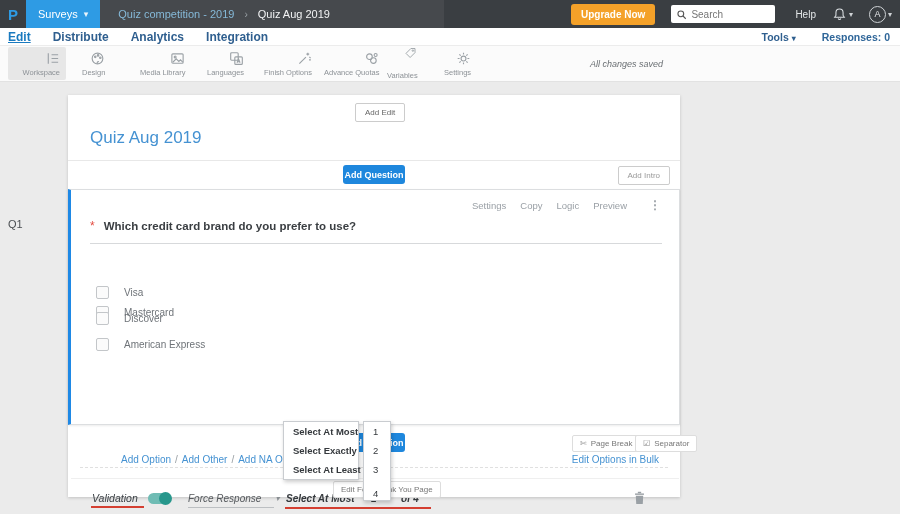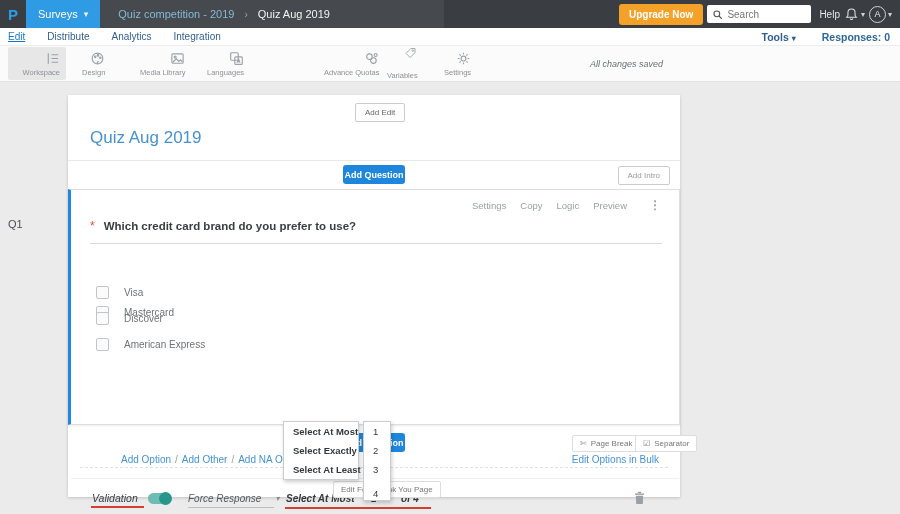--- a/index.html
+++ b/index.html
@@ -11,31 +11,31 @@
   }
   
   .topbar { position:absolute; left:0; top:0; width:900px; height:28px; background:#3a3e42; display:flex; align-items:center; }
   .logo-p { width:26px; text-align:center; color:#2e9be4; font-size:15px; font-weight:bold; }
   .surveys-menu { height:28px; background:#2e9be4; color:#fff; font-size:11px; display:flex; align-items:center; gap:6px; padding:0 12px; cursor:pointer; }
   .surveys-menu .caret { font-size:9px; color:#eaf4fb; }
   .crumb-wrap { height:28px; background:#46494d; display:flex; align-items:center; padding:0 18px; gap:10px; min-width:344px; }
   .crumb-parent { color:#85b9d8; font-size:11px; cursor:pointer; }
   .crumb-sep { color:#9aa0a5; font-size:10px; }
   .crumb-current { color:#f2f3f4; font-size:11px; }
-  .topbar-right { position:absolute; right:0; top:0; height:28px; display:flex; align-items:center; gap:4px; padding-right:8px; }
+  .topbar-right { position:absolute; right:0; top:0; height:28px; display:flex; align-items:center; gap:16px; padding-right:8px; }
   .upgrade-btn { background:#f4a129; color:#fff; font-size:10px; font-weight:bold; border:none; border-radius:3px; padding:5px 10px; cursor:pointer; }
   .search-box { width:104px; height:18px; background:#fff; border-radius:2px; display:flex; align-items:center; padding:0 5px; gap:4px; }
   .search-box input { border:none; outline:none; width:78px; font-size:10px; color:#444; font-family:"Liberation Sans", sans-serif; }
   .help-label { color:#e4e7e9; font-size:10px; margin-left:4px; cursor:pointer; }
   .bell-wrap, .avatar-wrap { display:flex; align-items:center; gap:2px; cursor:pointer; }
   .tiny-caret { color:#cfd3d6; font-size:8px; }
   .avatar-circle { width:17px; height:17px; border:1.5px solid #cfd3d6; border-radius:50%; color:#e8eaec; font-size:9px; display:flex; align-items:center; justify-content:center; }
   
   .navbar { position:absolute; left:0; top:28px; width:900px; height:18px; background:#fff; border-bottom:1px solid #ececec; display:flex; align-items:center; padding-left:8px; gap:22px; }
-  .nav-item { font-size:10px; font-weight:normal; color:#2f5f8f; cursor:pointer; }
+  .nav-item { font-size:12px; font-weight:bold; color:#2f5f8f; cursor:pointer; }
   .nav-item.active { color:#1a7abf; text-decoration:underline; }
   .navbar-right { position:absolute; right:10px; top:0; height:18px; display:flex; align-items:center; gap:26px; }
   .tools-label { font-size:10.5px; font-weight:bold; color:#2f5f8f; cursor:pointer; }
   .tools-label .caret { font-size:8px; }
   .responses-label { font-size:10.5px; font-weight:bold; color:#2f6699; }
   
   .toolbar { position:absolute; left:0; top:46px; width:900px; height:36px; background:#fbfbfb; border-bottom:1px solid #e2e2e2; }
   .tool-item { position:absolute; top:1px; height:33px; display:flex; flex-direction:column; align-items:flex-end; justify-content:center; gap:2px; cursor:pointer; padding:0 6px; }
   .tool-item.active { background:#e7e7e7; border-radius:2px; }
   .tool-item svg { stroke:#9ba1a6; fill:none; stroke-width:1.2; }
@@ -181,20 +181,27 @@
       <span class="tool-label">Media Library</span>
     </div>
     <div class="tool-item" style="left:201px;">
       <svg width="15" height="15" viewBox="0 0 16 16">
           <rect x="1.8" y="1.8" width="8" height="8" rx="1"></rect>
           <rect x="6.2" y="6.2" width="8" height="8" rx="1"></rect>
           <path d="M8.6 12.6l1.6-4 1.6 4M9.2 11.4h2"></path>
         </svg>
       <span class="tool-label">Languages</span>
     </div>
+    <div class="tool-item" style="left:258px;">
+      <svg width="15" height="15" viewBox="0 0 16 16">
+          <path d="M2.5 13.5L9.5 6.5"></path>
+          <path d="M11.5 1.8v3M10 3.3h3M13.2 6.2l1.3 1.3M12.8 9.4h2"></path>
+        </svg>
+      <span class="tool-label">Finish Options</span>
+    </div>
     <div class="tool-item" style="left:318px;">
       <svg width="15" height="15" viewBox="0 0 16 16">
           <circle cx="5.8" cy="6" r="3"></circle>
           <circle cx="10" cy="10.2" r="3"></circle>
           <path d="M7.8 8.2l.4.4"></path>
           <circle cx="12.4" cy="4.2" r="1.6"></circle>
         </svg>
       <span class="tool-label">Advance Quotas</span>
     </div>
     <div class="tool-item" style="left:381px;gap:12px;">

